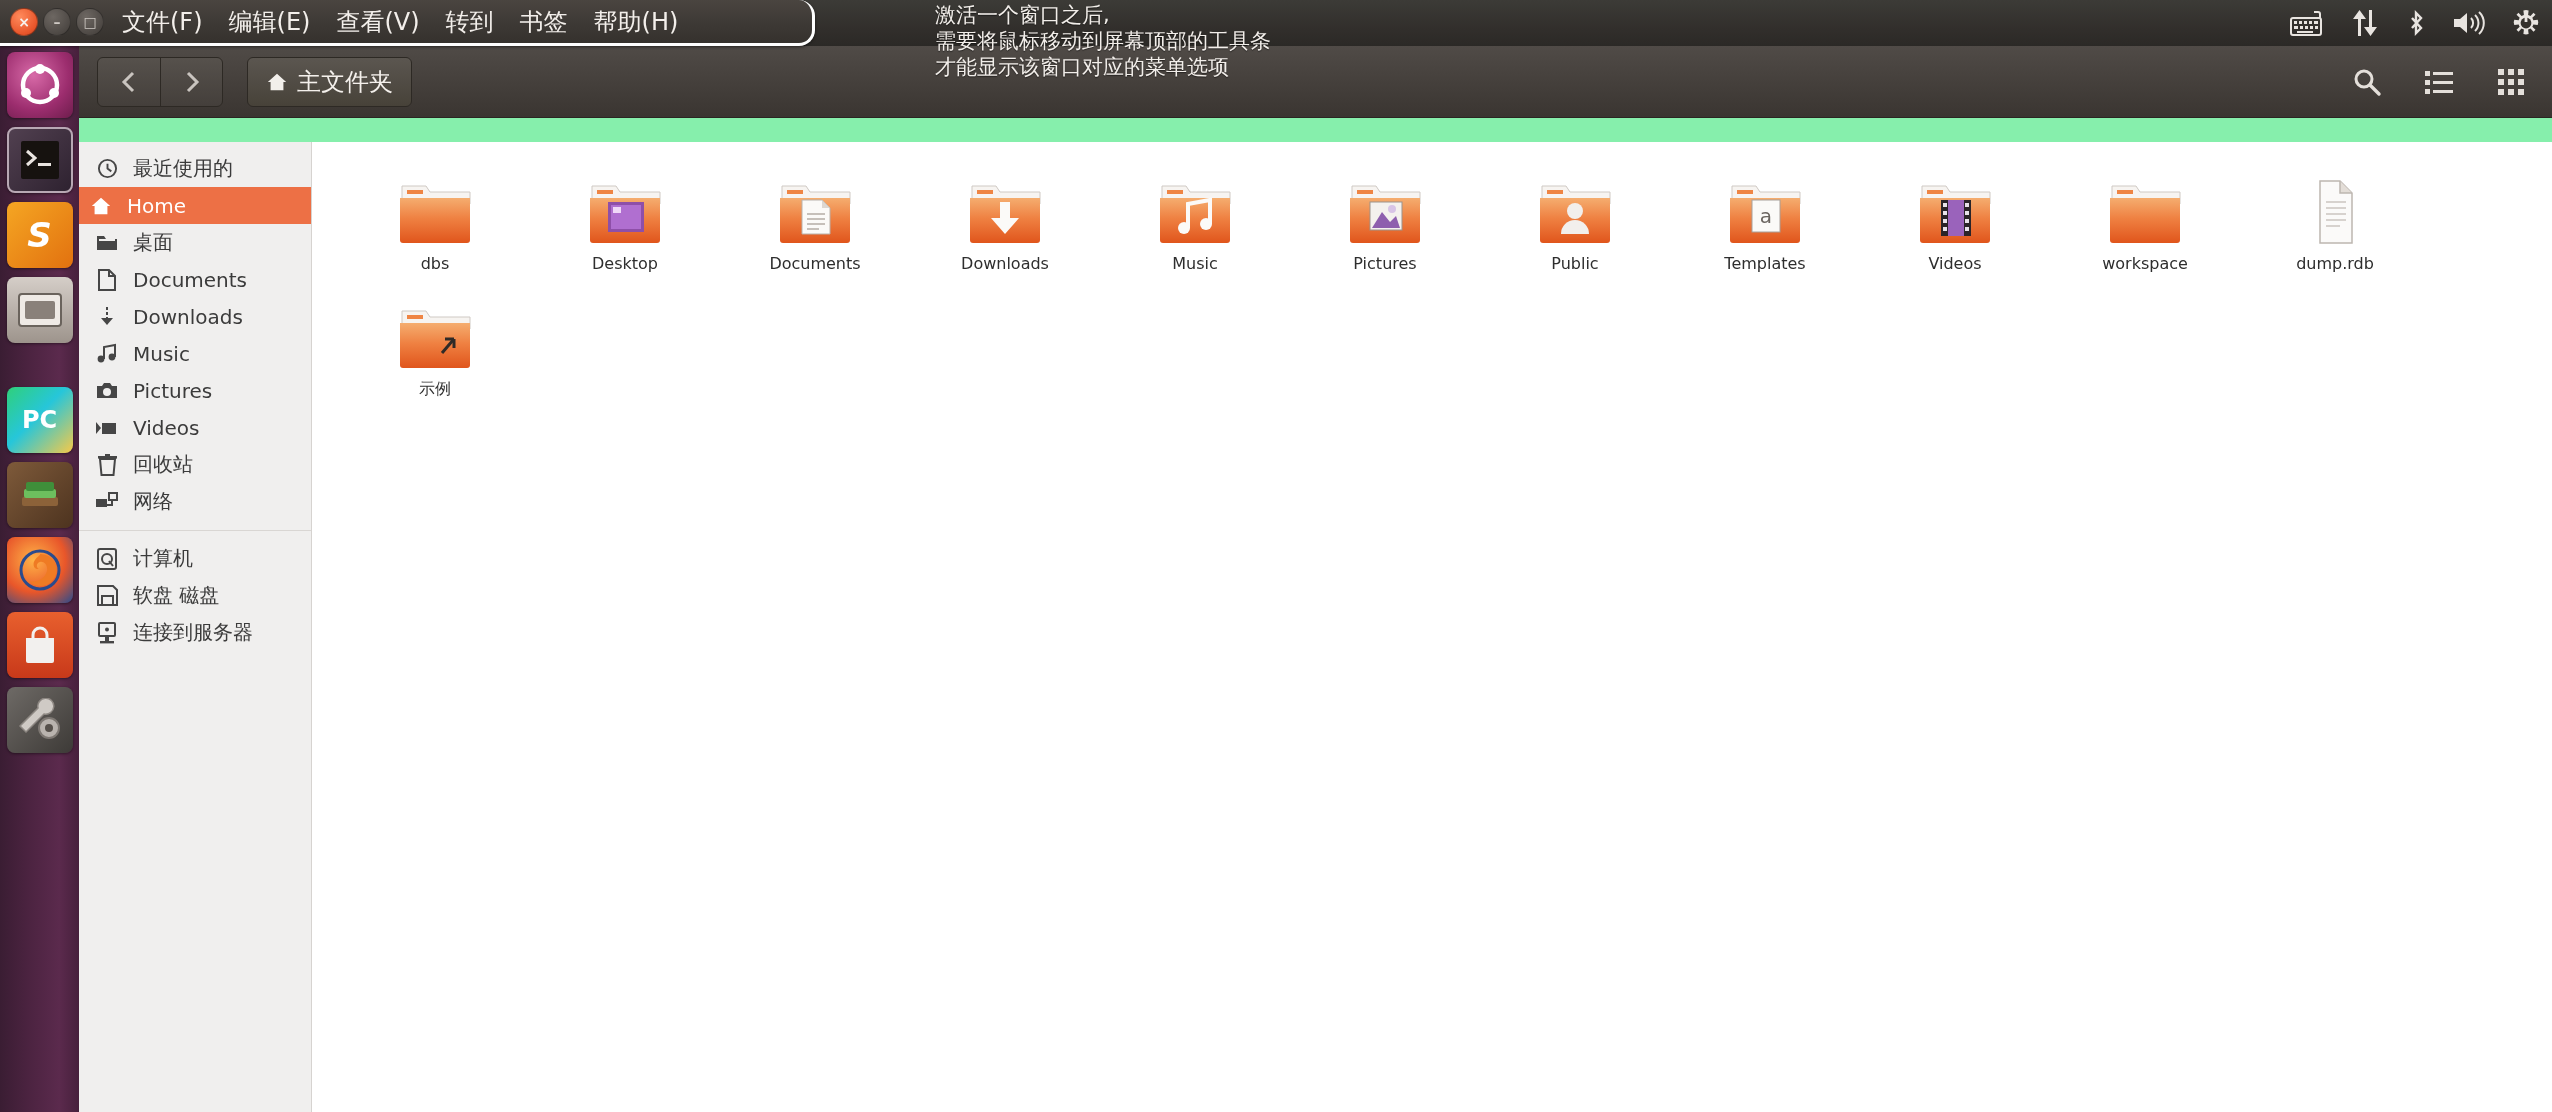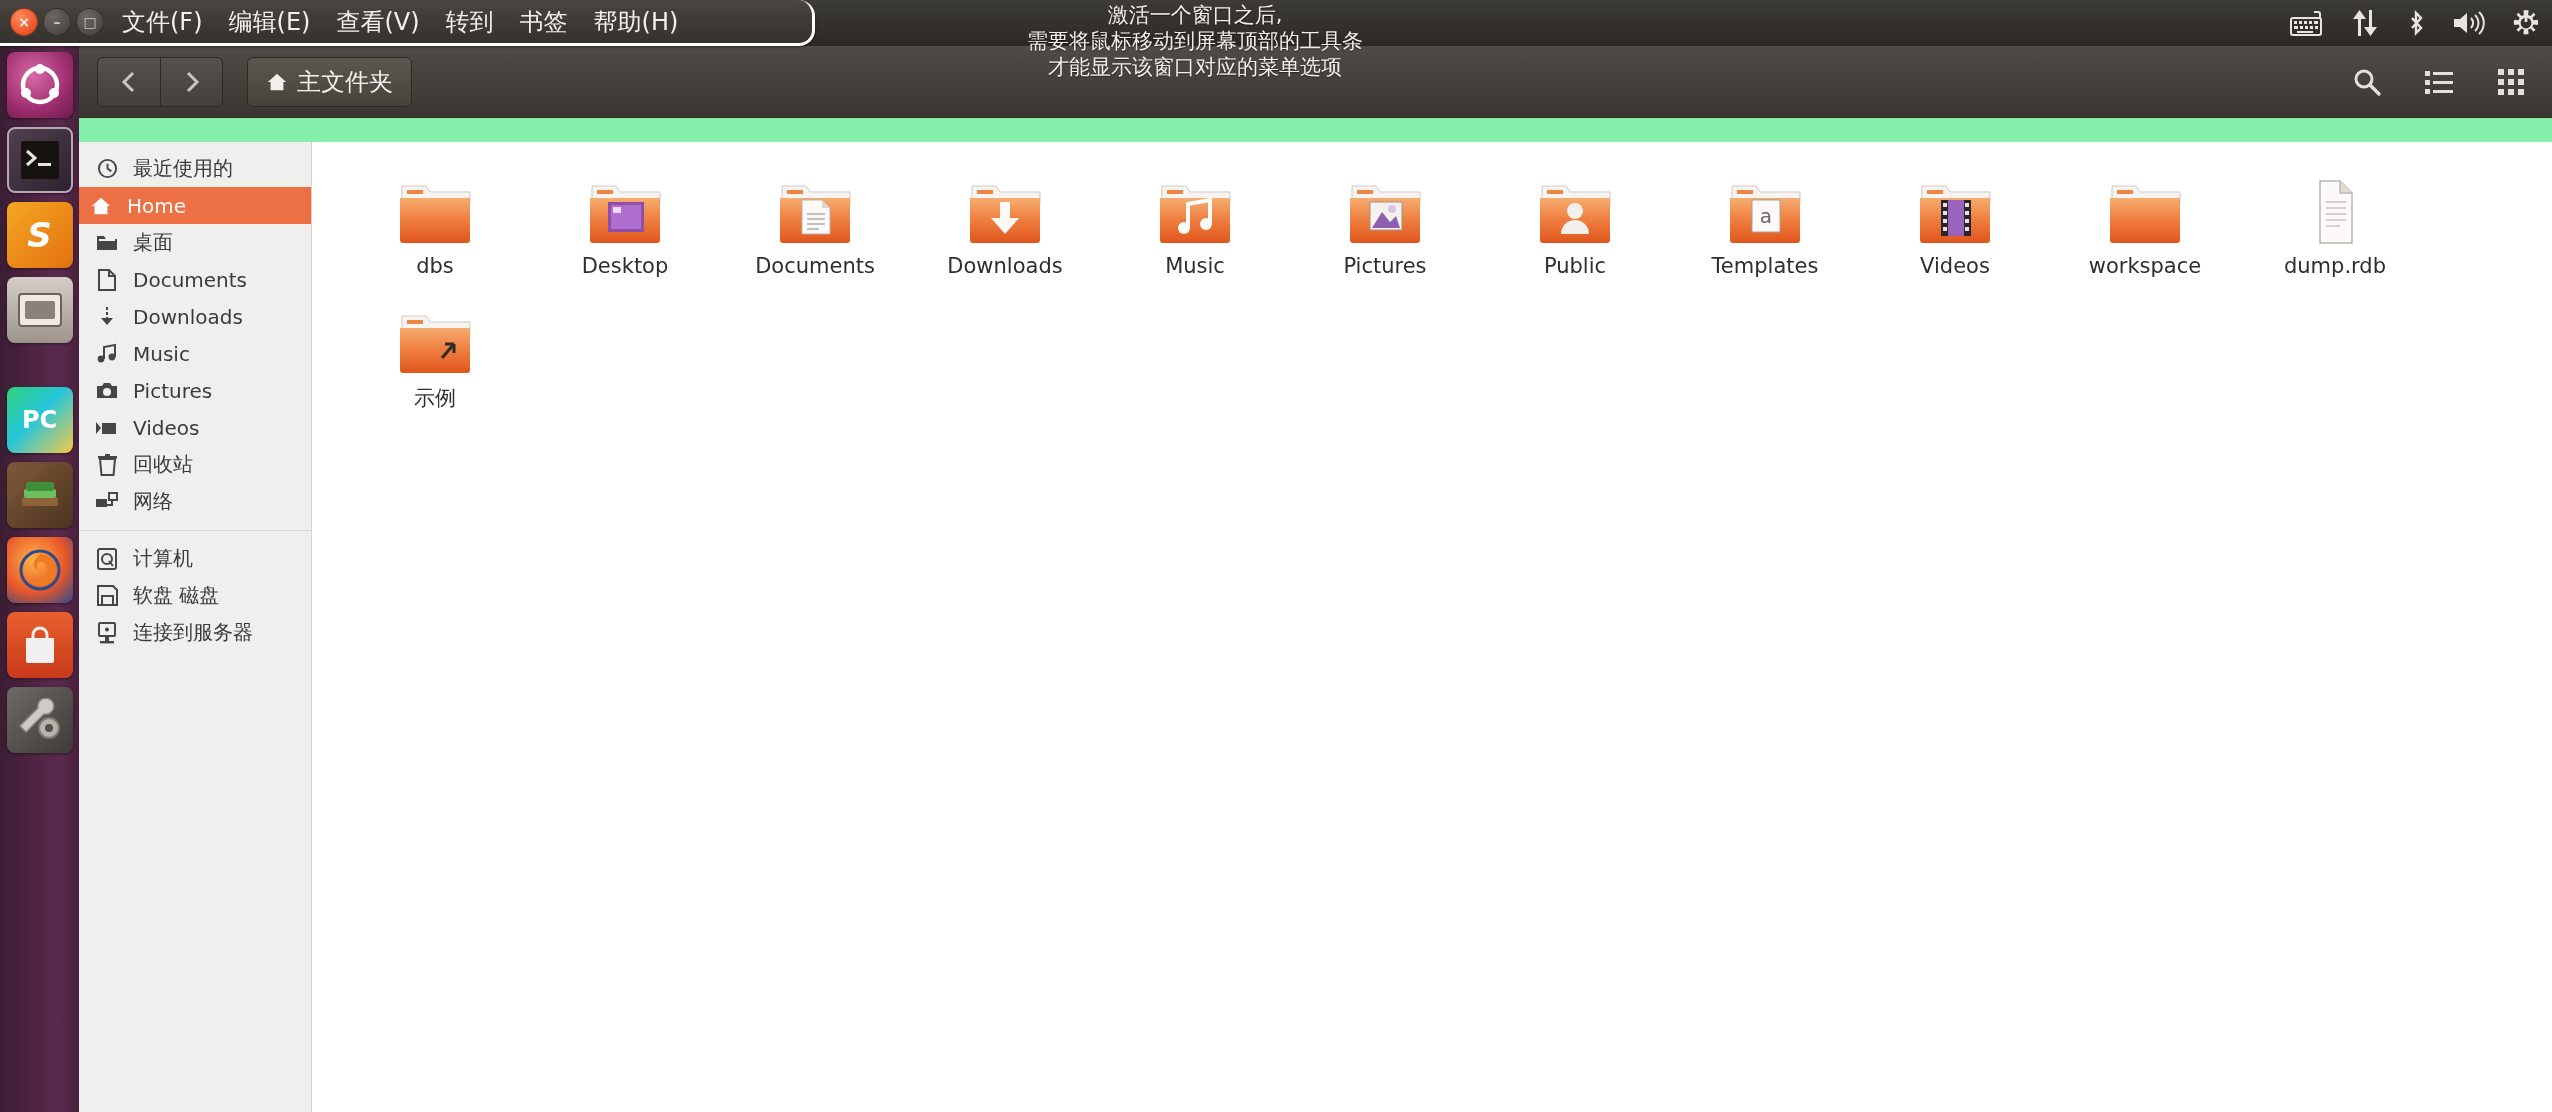--- a/index.html
+++ b/index.html
@@ -25,21 +25,21 @@
   .wctrl.min, .wctrl.max { background:radial-gradient(circle at 35% 30%,#6d6762,#4e4945 70%,#3f3b37);
     color:#cfc9c4; }
 
   .menu-item { color:#f3efeb; font-size:24px; padding:0 13px; cursor:default;
     white-space:nowrap; }
   .menu-item:first-of-type { margin-left:14px; }
 
   
   #annotation { position:absolute; left:935px; top:2px; width:520px;
     color:#f2eeea; font-size:21px; line-height:26px; z-index:45;
-    text-shadow:0 1px 1px rgba(0,0,0,.5);text-align:center; }
+    text-shadow:0 1px 1px rgba(0,0,0,.5); }
 
   
   #tray { position:absolute; right:12px; top:0; height:46px; display:flex;
     align-items:center; gap:26px; z-index:45; }
   #tray svg { display:block; }
 
   
   #launcher { position:absolute; left:0; top:46px; width:79px; height:1066px;
     background:linear-gradient(to right,#3a1d33 0%,#4b2340 35%,#5b2a4d 75%,#47203c 100%);
     z-index:30; }
@@ -85,21 +85,21 @@
   .side-item.active .si-lbl { color:#ffffff; }
   .side-sep { height:1px; background:#d9d6d3; margin:10px 0 9px 0; }
 
   
   #files { flex:1; background:#ffffff; padding:26px 20px 0 28px; }
   .grid { display:flex; flex-wrap:wrap; }
   .cell { width:190px; margin:0 0 20px 0; display:flex; flex-direction:column;
     align-items:center; cursor:pointer; }
   .cell .ico { height:78px; display:flex; align-items:flex-end;
     justify-content:center; }
-  .cell .nm { margin-top:8px; font-size:21px; color:#2e2e2e; text-align:center;
+  .cell .nm { margin-top:8px; font-size:16px; color:#2e2e2e; text-align:center;
     white-space:nowrap; }
 </style>
 </head>
 <body>
 
 <div id="top-panel">
 
   <div id="menu-capsule">
     <div class="wctrl close">×</div>
     <div class="wctrl min">–</div>

